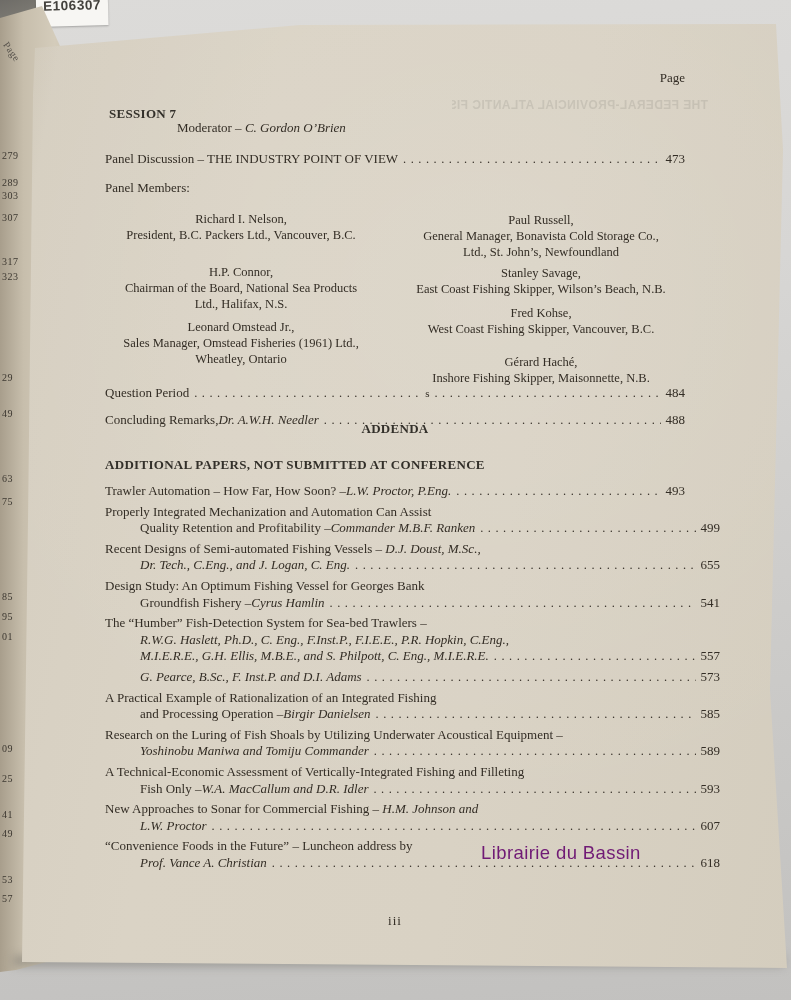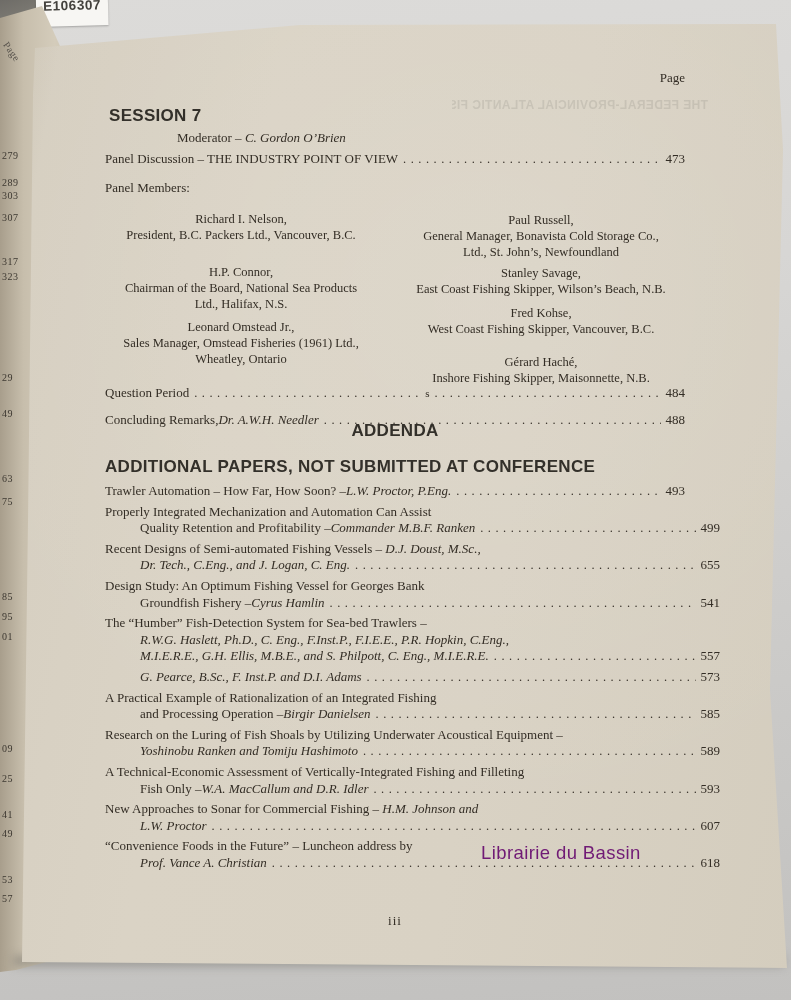--- a/index.html
+++ b/index.html
@@ -40,28 +40,28 @@
       linear-gradient(100deg,#c9c1b0 0%,#d6cfc1 7%,#dad3c5 30%,#d9d2c4 62%,#d4cdbe 100%);}
   .ghost{position:absolute;left:452px;top:98px;width:256px;overflow:hidden;
     white-space:nowrap;transform:scaleX(-1);
     font-family:"Liberation Sans",sans-serif;font-weight:bold;font-size:12px;
     color:rgba(95,92,84,.15);letter-spacing:.4px;}
 
   .content{position:absolute;left:105px;top:0;width:580px;height:1000px;
     color:#332d25;font-size:13px;}
   .abs{position:absolute;width:100%;}
 
-  .sans{font-family:Liberation Sans, sans-serif;font-weight:bold;
-    letter-spacing:.3px;color:#33302a;font-size:17px;}
+  .sans{font-family:Liberation Serif, serif;font-weight:bold;
+    letter-spacing:.3px;color:#33302a;font-size:13px;}
   .it{font-style:italic;}
   .rm{font-style:normal;}
 
   .page-header{top:70px;text-align:right;}
   .session-title{top:106px;left:4px;}
-  .moderator{top:130px;left:72px;}
+  .moderator{top:120px;left:72px;}
   .panel-row{top:151px;}
   .panel-label{top:180px;}
 
   .dotrow{display:flex;align-items:baseline;width:100%;}
   .dotrow>span{flex-shrink:0;}
   .leader{flex:1 1 auto;overflow:hidden;white-space:nowrap;letter-spacing:4.5px;
     font-size:12.5px;margin:0 5px;color:#3a342c;flex-shrink:1 !important;}
   .leader.l2{flex:1.55 1 auto;}
   .leader.l3{flex:1 1 auto;}
   .snote{font-size:11px;}
@@ -258,21 +258,21 @@
           <div class="toc-line ind dotrow">
             <span class="rm">and Processing Operation – </span>
             <span class="it">Birgir Danielsen</span>
             <span class="leader">................................................................................................................................................................</span>
             <span class="pnum">585</span>
           </div>
         </div>
         <div class="toc-entry">
           <div class="toc-line"><span class="rm">Research on the Luring of Fish Shoals by Utilizing Underwater Acoustical Equipment –</span></div>
           <div class="toc-line ind dotrow">
-            <span class="it">Yoshinobu Ranken and Tomiju Hashimoto</span>
+            <span class="it">Yoshinobu Maniwa and Tomiju Commander</span>
             <span class="leader">................................................................................................................................................................</span>
             <span class="pnum">589</span>
           </div>
         </div>
         <div class="toc-entry">
           <div class="toc-line"><span class="rm">A Technical-Economic Assessment of Vertically-Integrated Fishing and Filleting</span></div>
           <div class="toc-line ind dotrow">
             <span class="rm">Fish Only – </span>
             <span class="it">W.A. MacCallum and D.R. Idler</span>
             <span class="leader">................................................................................................................................................................</span>

